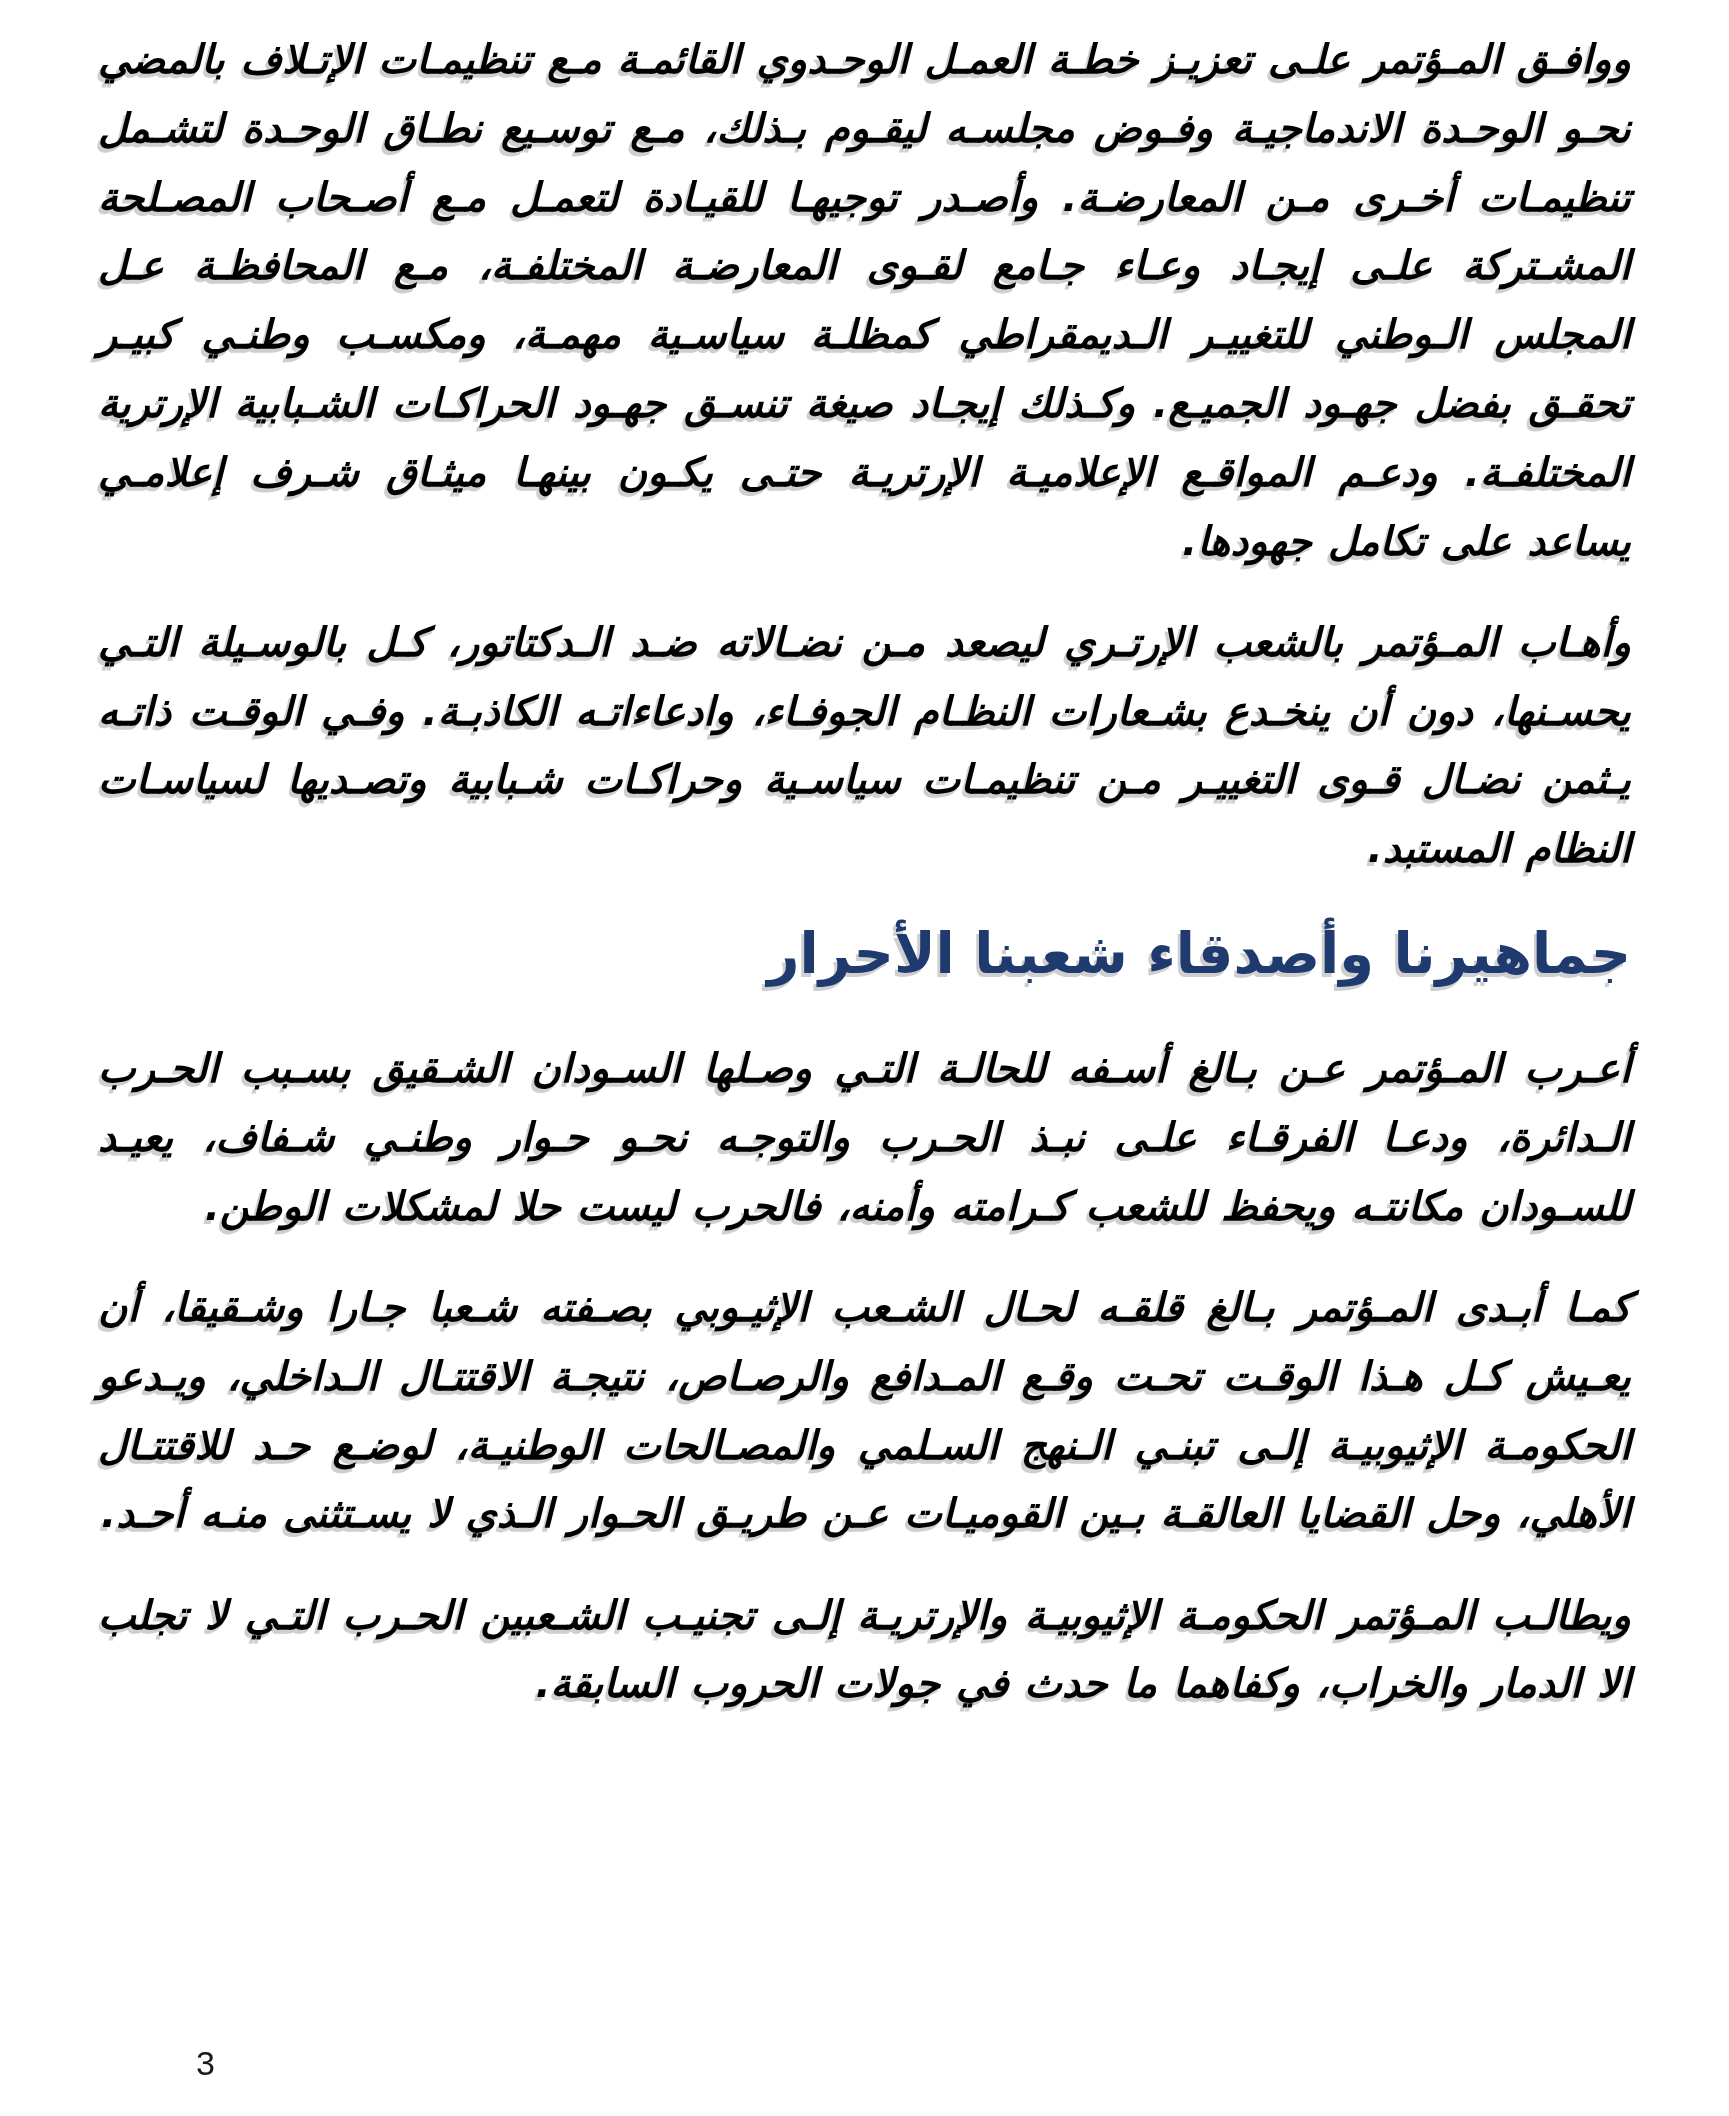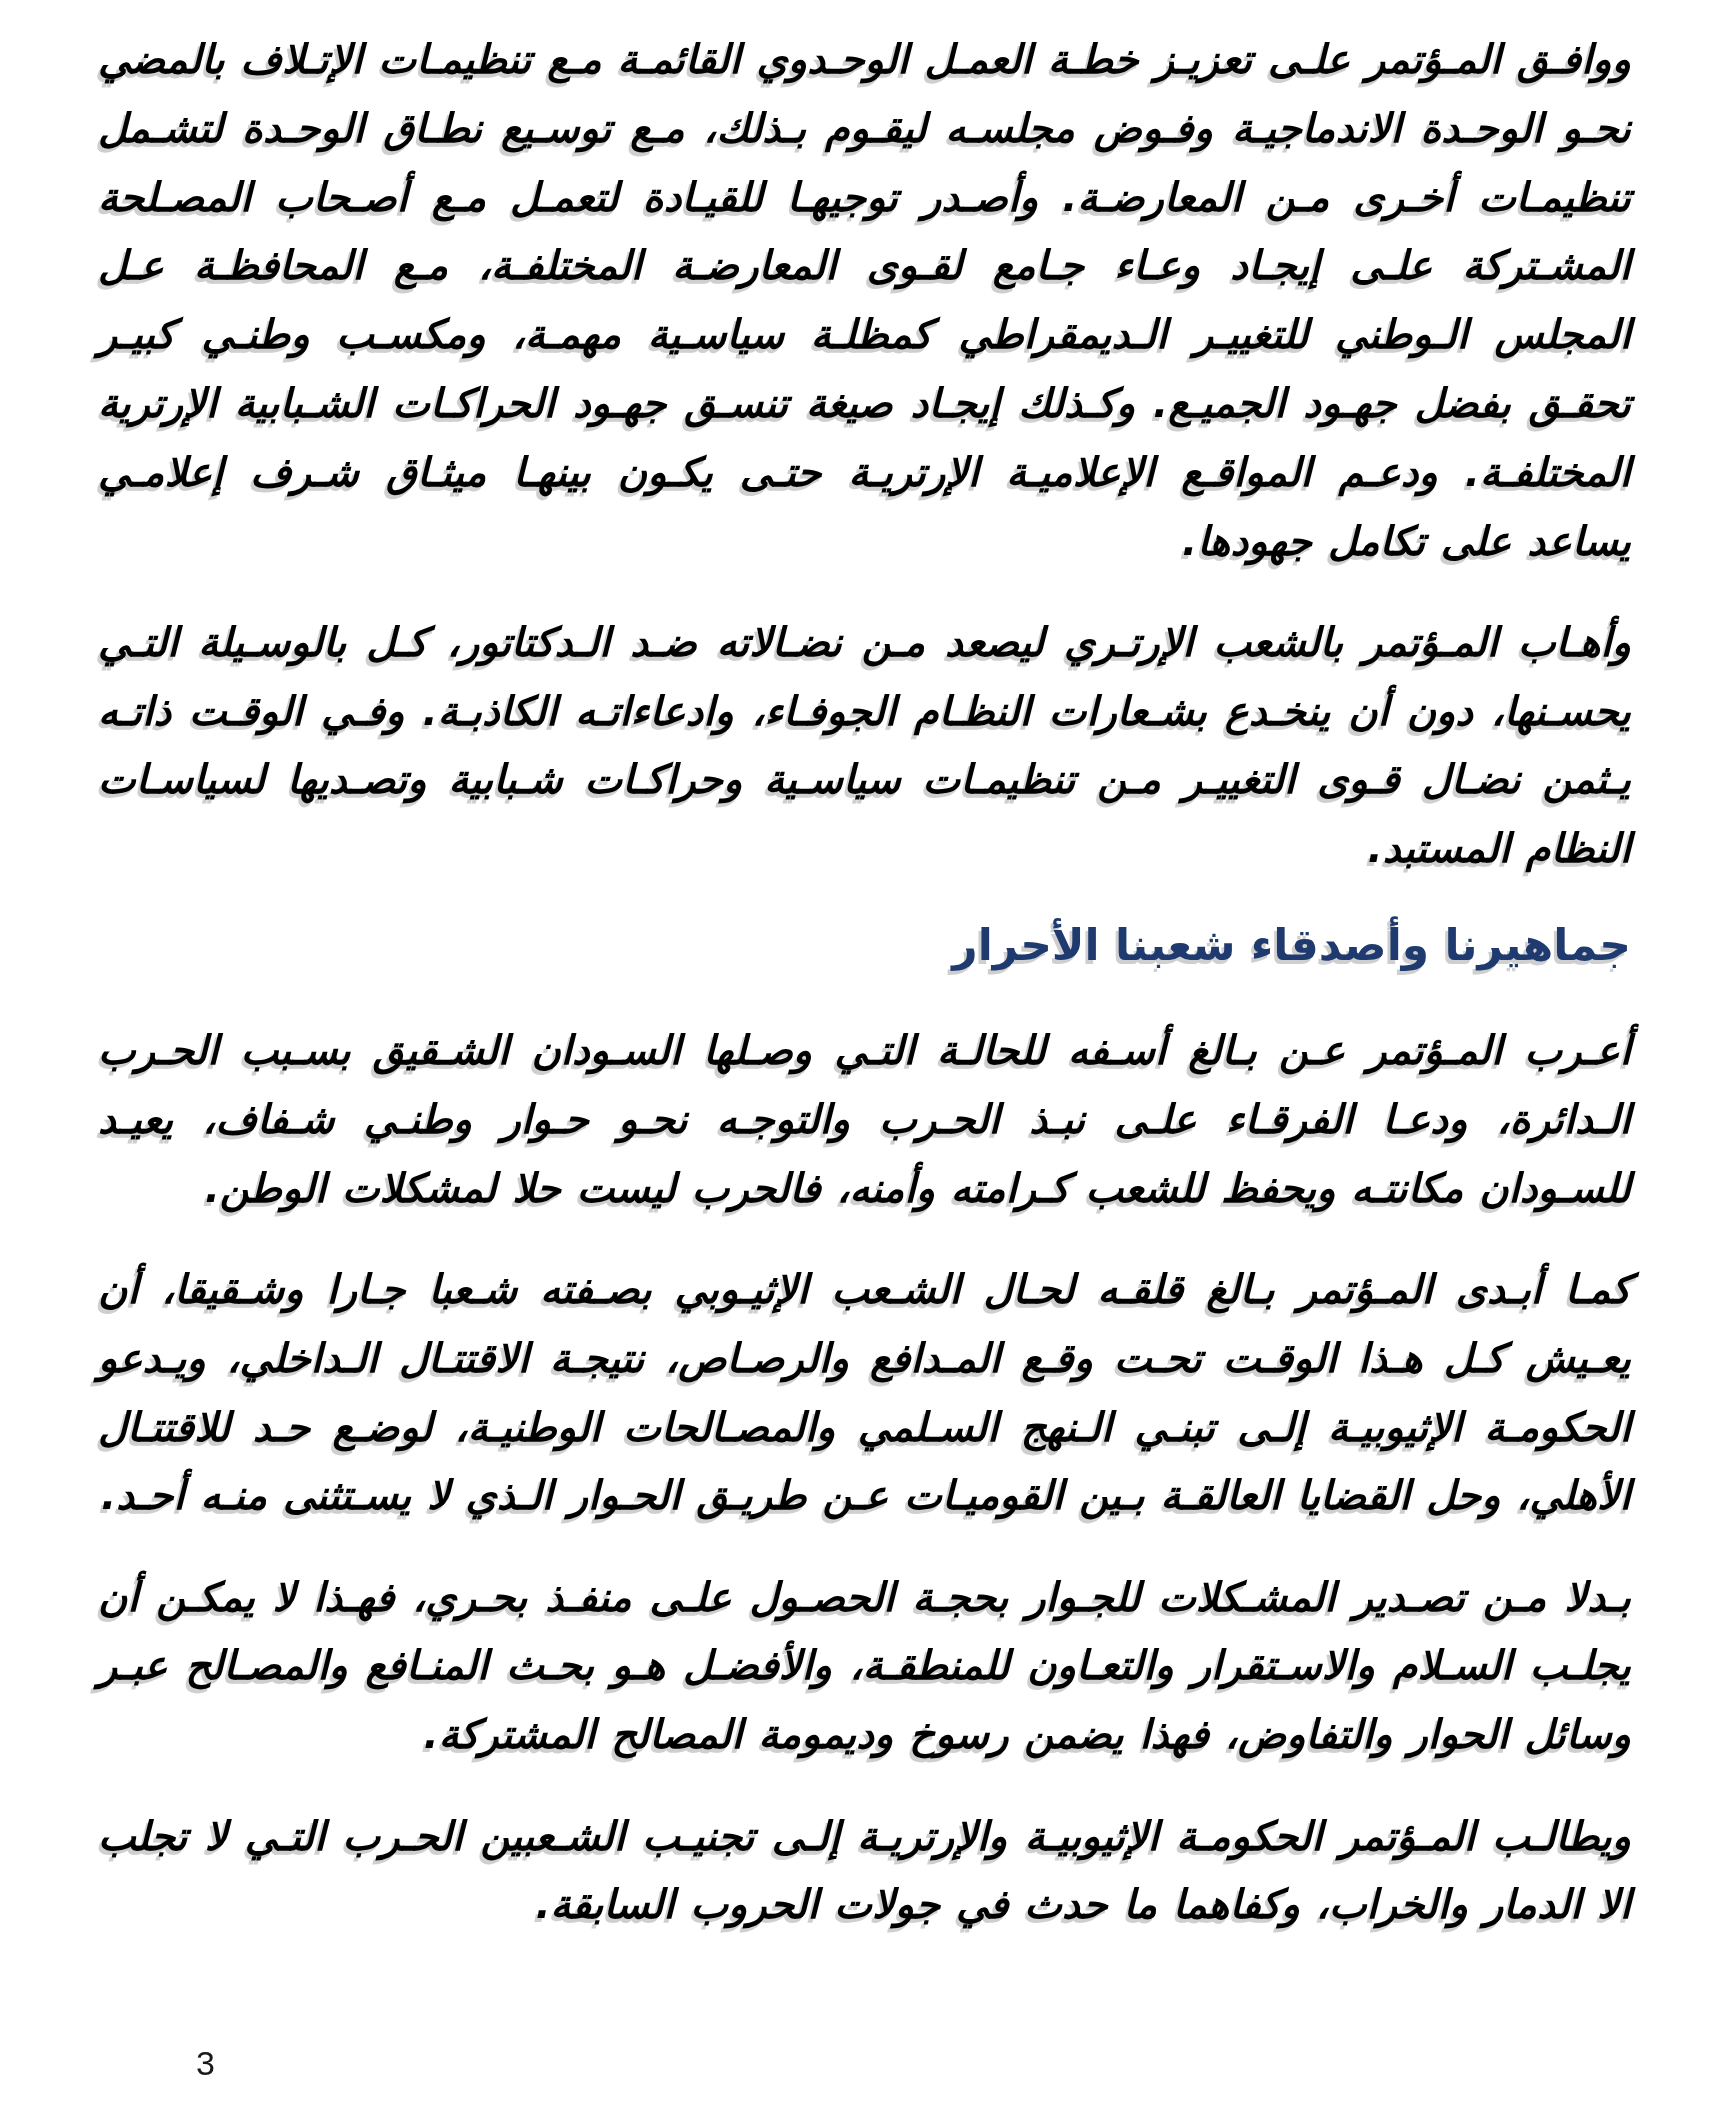--- a/index.html
+++ b/index.html
@@ -28,21 +28,21 @@
     font-size: 40px;
     font-weight: bold;
     line-height: 1.72;
     margin: 0 0 32.5px 0;
     text-shadow: -2.9px 3.8px 0 var(--shadow);
     word-spacing: 1.9px;
     font-style: italic;
   }
   .para.last-short { margin-bottom: 29px; }
   .heading {
-    font-size: 44px;
+    font-size: 56px;
     font-weight: bold;
     color: var(--heading);
     margin: 25px 0 38px 0;
     line-height: 1.5;
     text-shadow: -2.9px 3.8px 0 var(--shadow);
   }
   .page-number {
     position: absolute;
     left: 196px;
     top: 2044px;
@@ -57,18 +57,17 @@
 </head>
 <body>
 
 <div class="page">
   <div class="doc">
     <p class="para">ووافـق المـؤتمر علـى تعزيـز خطـة العمـل الوحـدوي القائمـة مـع تنظيمـات الإتـلاف بالمضي نحـو الوحـدة الاندماجيـة وفـوض مجلسـه ليقـوم بـذلك، مـع توسـيع نطـاق الوحـدة لتشـمل تنظيمـات أخـرى مـن المعارضـة. وأصـدر توجيهـا للقيـادة لتعمـل مـع أصـحاب المصـلحة المشـتركة علـى إيجـاد وعـاء جـامع لقـوى المعارضـة المختلفـة، مـع المحافظـة عـل المجلس الـوطني للتغييـر الـديمقراطي كمظلـة سياسـية مهمـة، ومكسـب وطنـي كبيـر تحقـق بفضل جهـود الجميـع. وكـذلك إيجـاد صيغة تنسـق جهـود الحراكـات الشـبابية الإرترية المختلفـة. ودعـم المواقـع الإعلاميـة الإرتريـة حتـى يكـون بينهـا ميثـاق شـرف إعلامـي يساعد على تكامل جهودها.</p>
     <p class="para last-short">وأهـاب المـؤتمر بالشعب الإرتـري ليصعد مـن نضـالاته ضـد الـدكتاتور، كـل بالوسـيلة التـي يحسـنها، دون أن ينخـدع بشـعارات النظـام الجوفـاء، وادعاءاتـه الكاذبـة. وفـي الوقـت ذاتـه يـثمن نضـال قـوى التغييـر مـن تنظيمـات سياسـية وحراكـات شـبابية وتصـديها لسياسـات النظام المستبد.</p>
     <h2 class="heading">جماهيرنا وأصدقاء شعبنا الأحرار</h2>
     <p class="para">أعـرب المـؤتمر عـن بـالغ أسـفه للحالـة التـي وصـلها السـودان الشـقيق بسـبب الحـرب الـدائرة، ودعـا الفرقـاء علـى نبـذ الحـرب والتوجـه نحـو حـوار وطنـي شـفاف، يعيـد للسـودان مكانتـه ويحفظ للشعب كـرامته وأمنه، فالحرب ليست حلا لمشكلات الوطن.</p>
     <p class="para">كمـا أبـدى المـؤتمر بـالغ قلقـه لحـال الشـعب الإثيـوبي بصـفته شـعبا جـارا وشـقيقا، أن يعـيش كـل هـذا الوقـت تحـت وقـع المـدافع والرصـاص، نتيجـة الاقتتـال الـداخلي، ويـدعو الحكومـة الإثيوبيـة إلـى تبنـي الـنهج السـلمي والمصـالحات الوطنيـة، لوضـع حـد للاقتتـال الأهلي، وحل القضايا العالقـة بـين القوميـات عـن طريـق الحـوار الـذي لا يسـتثنى منـه أحـد.</p>
-    <p class="para">بـدلا مـن تصـدير المشـكلات للجـوار بحجـة الحصـول علـى منفـذ بحـري، فهـذا لا يمكـن أن يجلـب السـلام والاسـتقرار والتعـاون للمنطقـة، والأفضـل هـو بحـث المنـافع والمصـالح عبـر وسائل الحوار والتفاوض، فهذا يضمن رسوخ وديمومة المصالح المشتركة.</p>
     <p class="para">ويطالـب المـؤتمر الحكومـة الإثيوبيـة والإرتريـة إلـى تجنيـب الشـعبين الحـرب التـي لا تجلب الا الدمار والخراب، وكفاهما ما حدث في جولات الحروب السابقة.</p>
   </div>
   <div class="page-number">3</div>
 </div>
 
 
 </body></html>

